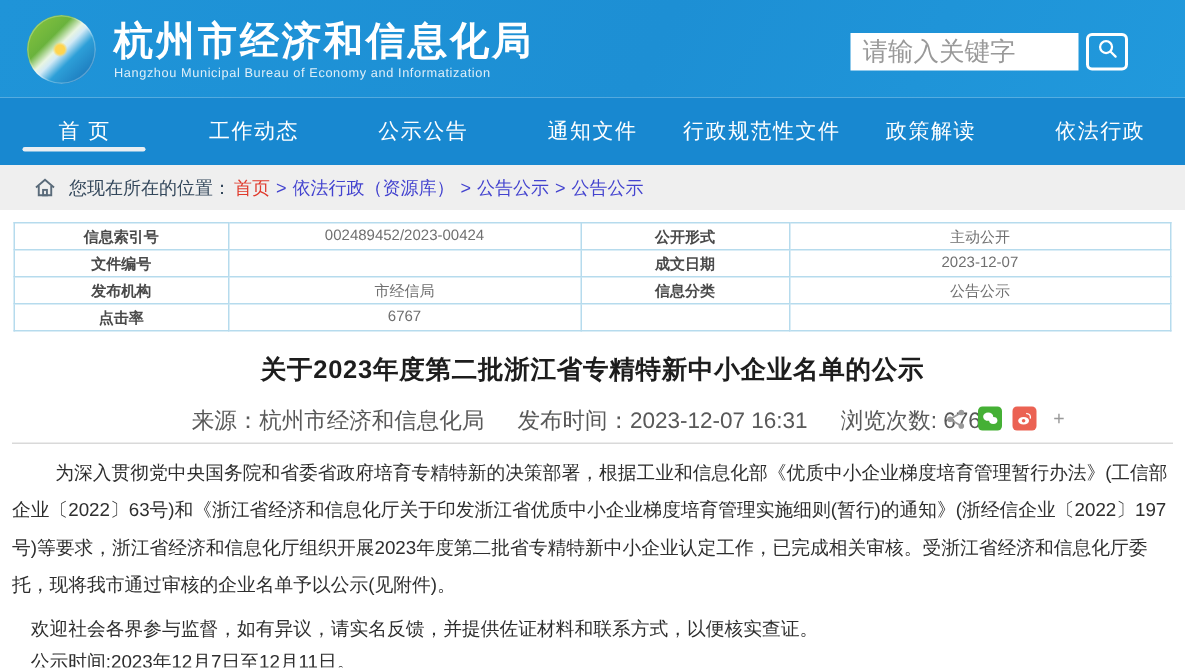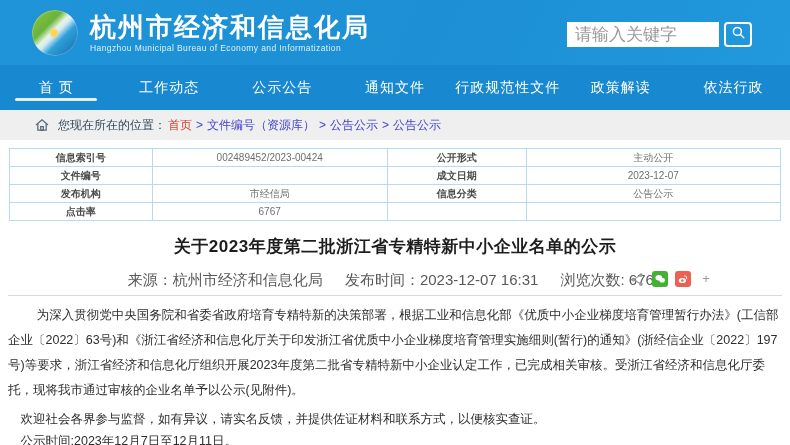--- a/index.html
+++ b/index.html
@@ -2,21 +2,21 @@
 <html><head>
 <meta charset="utf-8">
 <style>
   * { box-sizing: border-box; margin: 0; padding: 0; }
   html,body { width: 790px; height: 445px; overflow: hidden;
     font-family: "Liberation Sans", "DejaVu Sans", sans-serif;
     background: #ffffff; }
 
   
   .header { height: 65px; background: linear-gradient(115deg,#1f94d8 0%,#1d8fd4 55%,#2199dc 100%);
-    display: flex; align-items: center; padding: 0 32px; position: relative; }
+    display: flex; align-items: center; padding: 0 18px; position: relative; }
   .logo { width: 46px; height: 46px; border-radius: 50%; flex: 0 0 auto;
     background:
       radial-gradient(circle at 48% 50%, #ffd54f 0 3px, rgba(255,213,79,0) 5px),
       linear-gradient(135deg, #8dc63f 0%, #6ab33c 34%, #e9f5e2 46%, #d2eaf6 52%, #2d9fd8 64%, #1468b0 100%);
     box-shadow: 0 0 0 1px rgba(255,255,255,.25) inset; }
   .titles { margin-left: 12px; color: #fff; }
   .title-cn { font-size: 26px; font-weight: bold; letter-spacing: 2px; line-height: 30px; }
   .title-en { font-size: 8.5px; opacity: .85; letter-spacing: .4px; margin-top: 1px; }
   .search { position: absolute; right: 38px; top: 22px; display: flex; align-items: center; }
   .search input { width: 152px; height: 25px; border: none; padding: 0 8px; font-size: 17px;
@@ -28,21 +28,21 @@
 
   
   .nav { height: 45px; background: #1888d0; display: flex; }
   .nav-item { flex: 1; display: flex; align-items: center; justify-content: center;
     color: #fff; font-size: 14px; position: relative; cursor: pointer; letter-spacing: 1px; }
   .nav-item.active::after { content: ""; position: absolute; bottom: 9px; left: 50%;
     transform: translateX(-50%); width: 82px; height: 3px; background: #e9eef2; border-radius: 2px; }
 
   
   .crumbbar { height: 30px; background: #efefef; display: flex; align-items: center;
-    padding: 0 22px; font-size: 12px; }
+    padding: 0 10px; font-size: 12px; }
   .crumb-home { width: 16px; height: 16px; margin: 0 8px 0 12px; cursor: pointer; }
   .crumb-prefix { color: #33475b; }
   .crumb-link { color: #4343cf; text-decoration: none; cursor: pointer; margin: 0 2px; }
   .crumb-link.first { color: #e0392b; }
   .crumb-sep { color: #4343cf; margin: 0 2px; }
 
   
   .main { padding: 8px 8px 0; }
   table.info { width: 772px; margin: 0 auto; border-collapse: collapse; table-layout: fixed; }
   table.info td { border: 1px solid #b6dbed; height: 18px; font-size: 10px;
@@ -108,21 +108,21 @@
   <span class="crumb-home">
     <svg width="16" height="16" viewBox="0 0 20 20" fill="none" stroke="#5a6b7a" stroke-width="1.6">
       <path d="M2.5 10 L10 3.5 L17.5 10"></path>
       <path d="M4.8 8.8 V16.5 H15.2 V8.8"></path>
       <rect x="8.4" y="12" width="3.2" height="4.5"></rect>
     </svg>
   </span>
   <span class="crumb-prefix">您现在所在的位置：</span>
   <a class="crumb-link first">首页</a>
   <span class="crumb-sep">&gt;</span>
-  <a class="crumb-link">文件编号（资源库）</a>
+  <a class="crumb-link">依法行政（资源库）</a>
   <span class="crumb-sep">&gt;</span>
   <a class="crumb-link">公告公示</a>
   <span class="crumb-sep">&gt;</span>
   <a class="crumb-link">公告公示</a>
 </div>
 
 <div class="main">
 
   <table class="info">
     <tbody>

